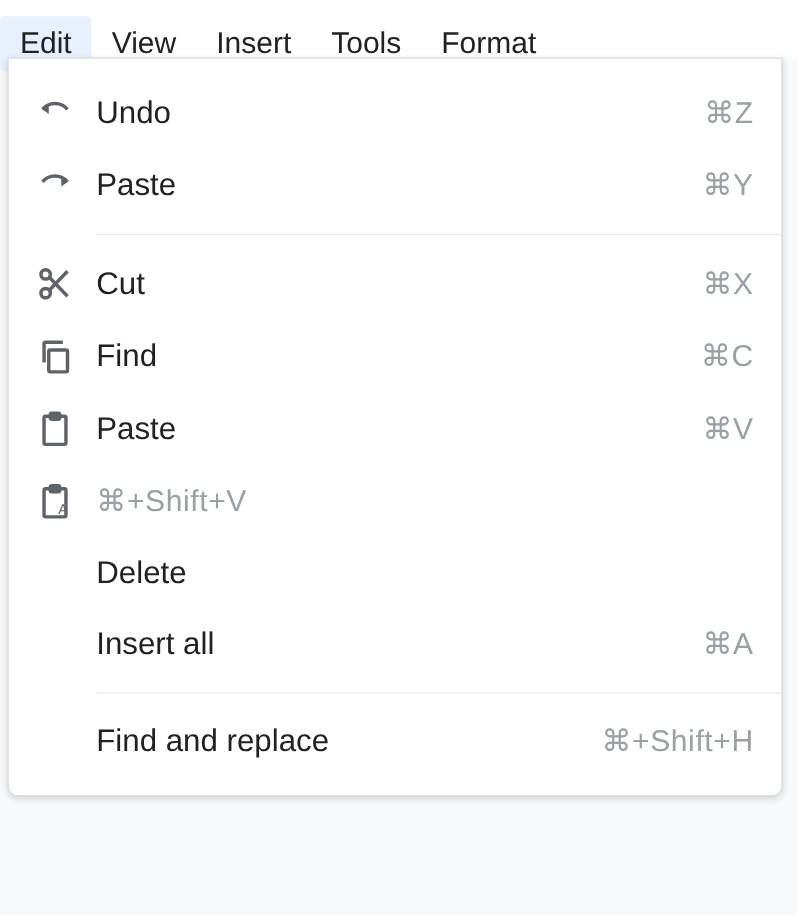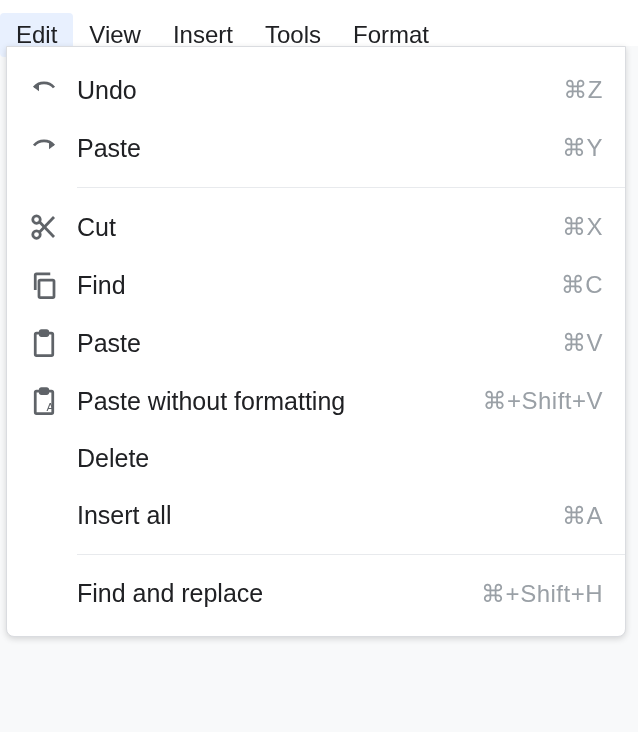--- a/index.html
+++ b/index.html
@@ -152,21 +152,20 @@
   </div>
 
   <div class="dropdown-item">
     <span class="item-icon">
       <svg viewBox="0 0 24 24" fill="none" stroke="#5f6368" stroke-width="2.2">
         <rect x="5" y="4" width="14" height="18" rx="1"></rect>
         <rect x="9" y="2" width="6" height="4" rx="1" fill="#5f6368"></rect>
         <text x="14" y="20" font-size="9" fill="#5f6368" stroke="none" font-family="Arial">A</text>
       </svg>
     </span>
-    <span class="item-label">Paste without formatting</span>
     <span class="item-shortcut">⌘+Shift+V</span>
   </div>
 
   <div class="dropdown-item">
     <span class="item-icon"></span>
     <span class="item-label">Delete</span>
     <span class="item-shortcut"></span>
   </div>
 
   <div class="dropdown-item">

